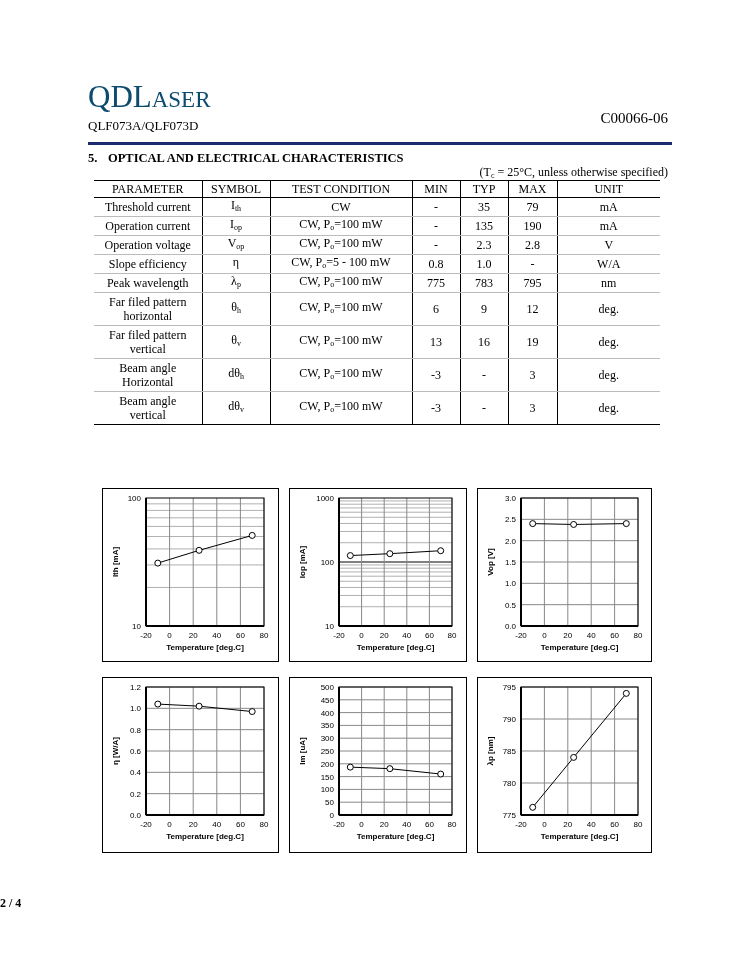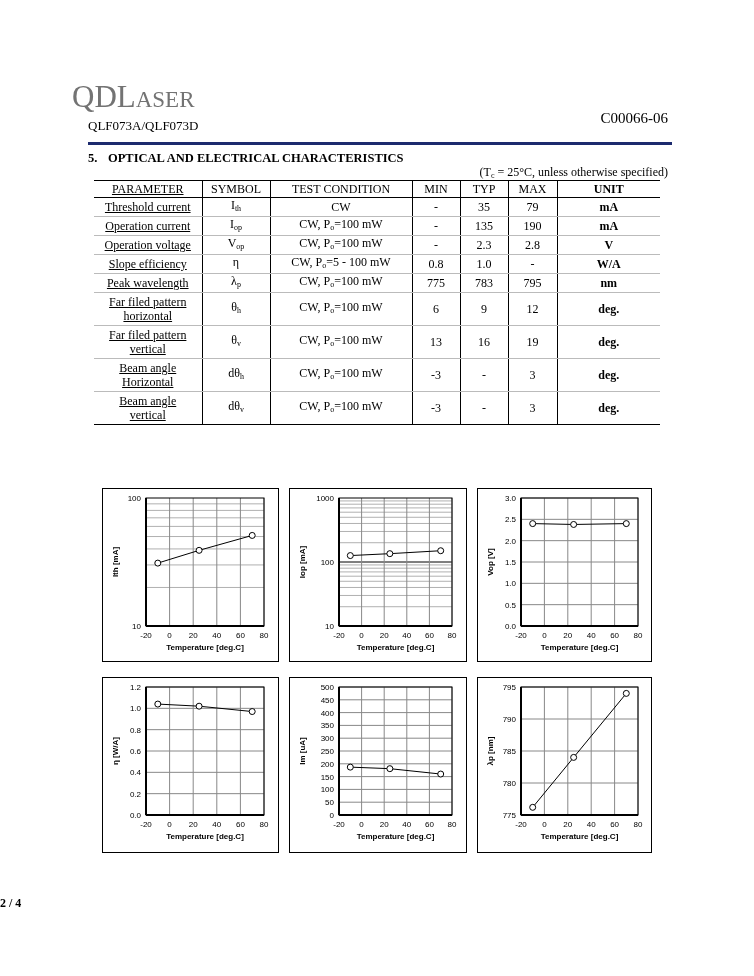--- a/index.html
+++ b/index.html
@@ -1,31 +1,31 @@
 <!DOCTYPE html>
 <html><head>
 <meta charset="utf-8">
 <style>
   html, body { margin: 0; padding: 0; background: #ffffff; }
   body { width: 754px; height: 976px; position: relative; overflow: hidden; font-family: "Liberation Serif", serif; color: #000; }
-  .logo { position: absolute; left: 72px; top: 80px; font-family: "Liberation Serif", serif; color: #737373; font-size: 30px; letter-spacing: 0px; line-height: 34px; }
+  .logo { position: absolute; left: 88px; top: 80px; font-family: "Liberation Serif", serif; color: #0c4a6e; font-size: 30px; letter-spacing: 0px; line-height: 34px; }
   .logo .big { font-size: 31px; }
   .logo .sc { font-size: 23px; }
   .model { position: absolute; left: 88px; top: 118px; font-size: 13px; }
   .docno { position: absolute; right: 86px; top: 110px; font-size: 15px; }
   .rule { position: absolute; left: 88px; top: 142px; width: 584px; height: 3px; background: #1c2a6e; }
   .section { position: absolute; left: 88px; top: 151px; font-size: 12.5px; font-weight: bold; }
   .section .num { display: inline-block; width: 20px; }
   .cond-note { position: absolute; right: 86px; top: 165px; font-size: 12px; }
   table.spec { position: absolute; left: 94px; top: 180px; width: 566px; border-collapse: collapse; font-size: 12px; }
   table.spec th, table.spec td { border-left: 1px solid #000; border-right: 1px solid #000; border-bottom: 1px solid #bbb; text-align: center; font-weight: normal; padding: 0; line-height: 14px; }
   table.spec th { border-top: 1px solid #000; border-bottom: 1px solid #000; height: 16px; }
   table.spec tr:last-child td { border-bottom: 1px solid #000; }
-  table.spec td:first-child, table.spec th:first-child { border-left: none; text-decoration: underline; }
-  table.spec td:last-child, table.spec th:last-child { border-right: none; font-weight: bold; }
+  table.spec td:first-child, table.spec th:first-child { border-left: none; }
+  table.spec td:last-child, table.spec th:last-child { border-right: none; }
   table.spec td { height: 17px; }
   table.spec tr.tall td { height: 32px; }
   sub { font-size: 8px; vertical-align: -2px; }
   .chart-box { position: absolute; border: 1px solid #000; background: #fff; }
   .chart-box svg { display: block; }
   .page-num { position: absolute; left: 0; width: 754px; top: 896px; text-align: left; font-size: 12px; font-weight: bold; }
   svg text { font-family: "Liberation Sans", sans-serif; }
 </style>
 </head>
 <body>

